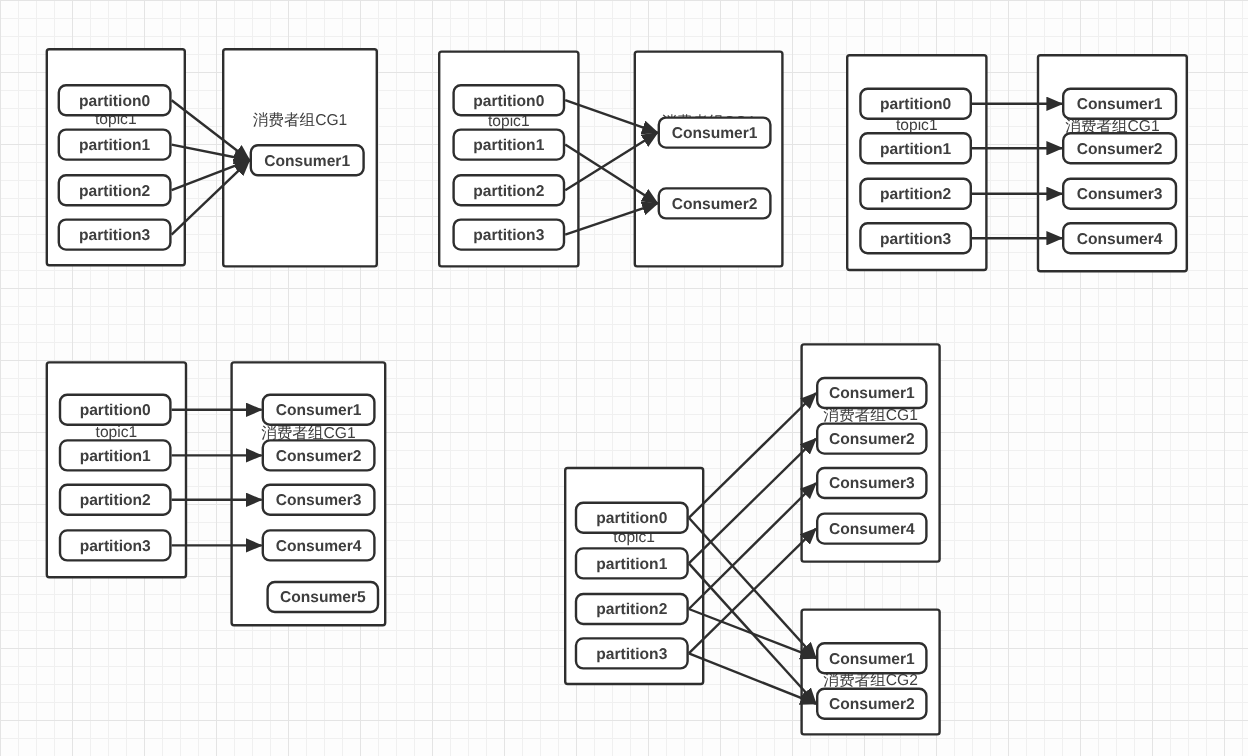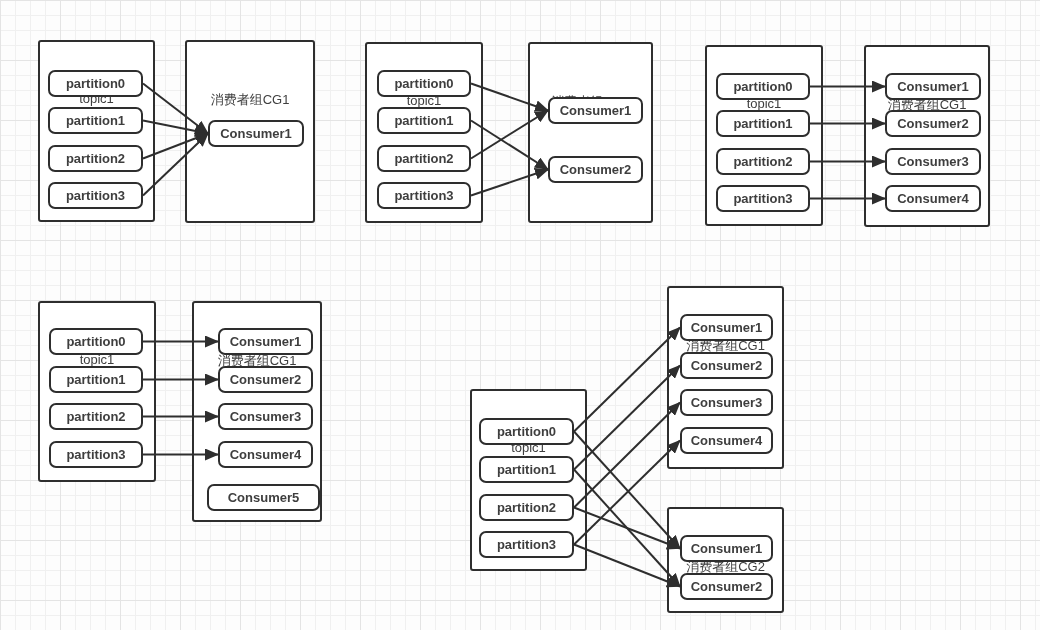--- a/index.html
+++ b/index.html
@@ -124,21 +124,21 @@
     <div class="node" style="left:49px;top:366px;width:94px;height:27px">partition1</div>
     <div class="node" style="left:49px;top:403px;width:94px;height:27px">partition2</div>
     <div class="node" style="left:49px;top:441px;width:94px;height:27px">partition3</div>
     <div class="box" style="left:192px;top:301px;width:130px;height:221px">
       <div class="box-title">消费者组CG1</div>
     </div>
     <div class="node" style="left:218px;top:328px;width:95px;height:27px">Consumer1</div>
     <div class="node" style="left:218px;top:366px;width:95px;height:27px">Consumer2</div>
     <div class="node" style="left:218px;top:403px;width:95px;height:27px">Consumer3</div>
     <div class="node" style="left:218px;top:441px;width:95px;height:27px">Consumer4</div>
-    <div class="node" style="left:207px;top:484px;width:113px;height:27px">Consumer5</div>
+    <div class="node" style="left:222px;top:484px;width:94px;height:27px">Consumer5</div>
   </div>
 
   <div>
     <div class="box" style="left:470px;top:389px;width:117px;height:182px">
       <div class="box-title">topic1</div>
     </div>
     <div class="node" style="left:479px;top:418px;width:95px;height:27px">partition0</div>
     <div class="node" style="left:479px;top:456px;width:95px;height:27px">partition1</div>
     <div class="node" style="left:479px;top:494px;width:95px;height:27px">partition2</div>
     <div class="node" style="left:479px;top:531px;width:95px;height:27px">partition3</div>

